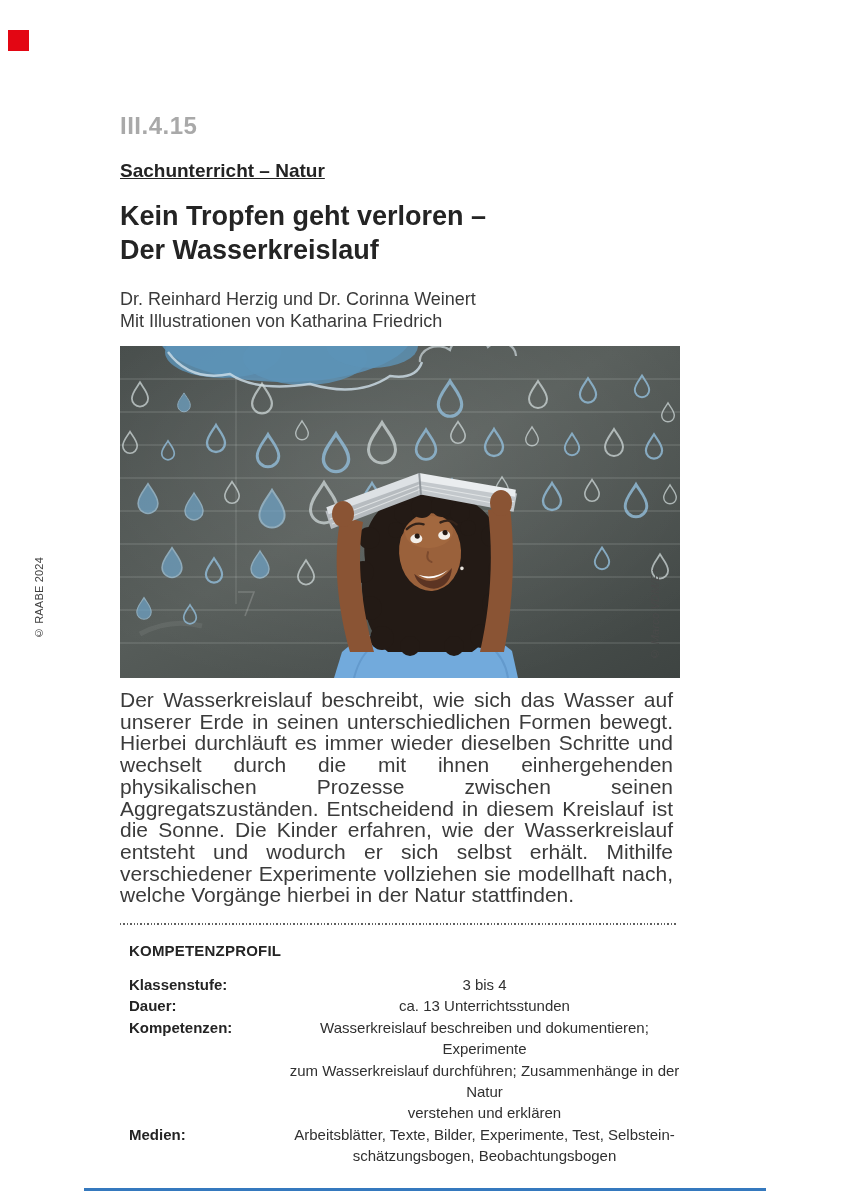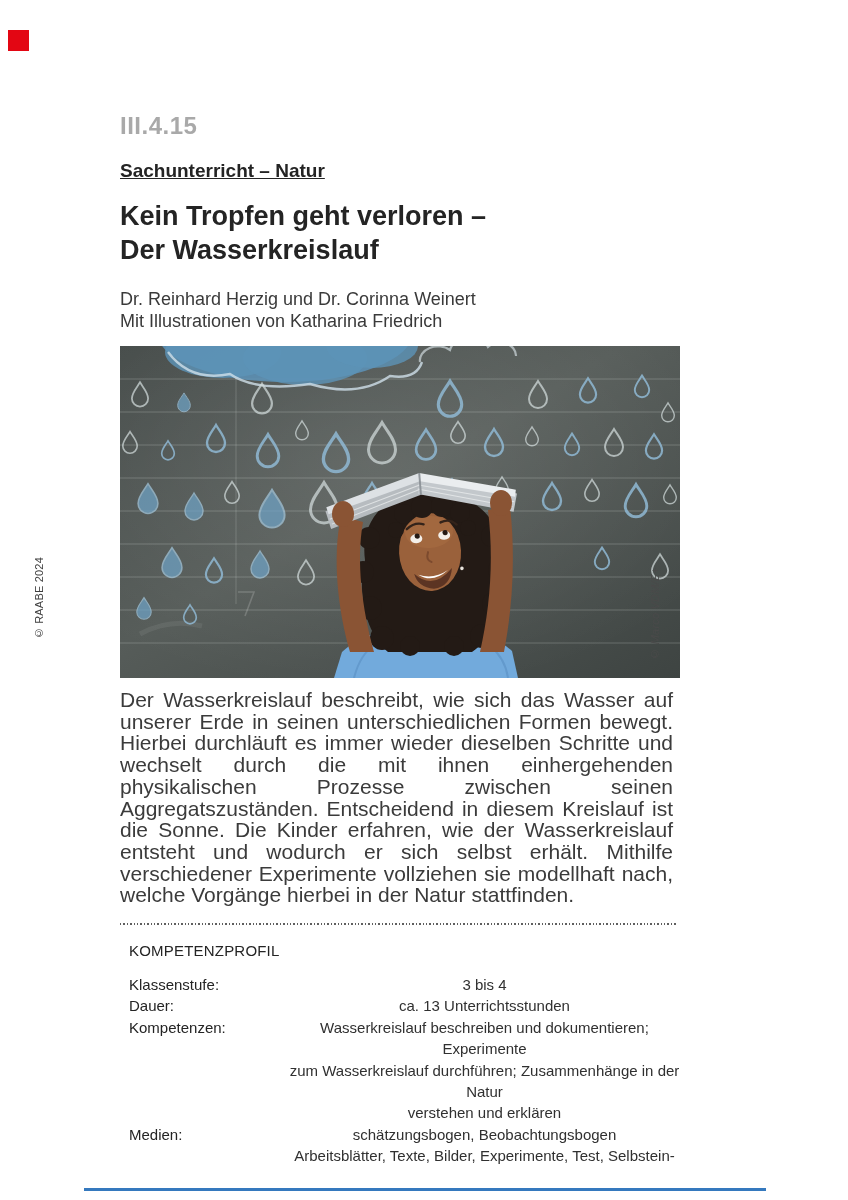--- a/index.html
+++ b/index.html
@@ -26,26 +26,26 @@
   .v-caption.right { left:649px; top:567px; font-style:italic; color:#4a4a4a; }
   .intro {
     margin:11px 0 0 0; width:553px; font-size:21px; line-height:21.7px;
     text-align:justify; color:#3b3b3b;
   }
   .dotted-rule {
     margin-top:17px; width:556px; height:2px;
     background:repeating-linear-gradient(90deg,#5f5f5f 0 1.3px, transparent 1.3px 3.4px);
   }
   .profile-heading {
-    margin:17px 0 0 9px; font-size:15px; font-weight:normal; color:#242424;
+    margin:17px 0 0 9px; font-size:15px; font-weight:bold; color:#242424;
     letter-spacing:0.2px; line-height:18px;
   }
   .profile-table { margin:14px 0 0 9px; font-size:15px; line-height:21.4px; color:#303030; }
   .profile-row { display:flex; align-items:flex-start; }
-  .profile-row .label { width:160px; flex:0 0 160px; font-weight:normal; color:#242424; }
+  .profile-row .label { width:160px; flex:0 0 160px; font-weight:bold; color:#242424; }
   .profile-row .value { flex:1;text-align:center; }
   .footer-line { position:absolute; left:84px; top:1188px; width:682px; height:3px; }
 </style>
 </head>
 <body>
 
 <div class="page">
 
   <div class="logo-square" style="background: rgb(227, 6, 19);"></div>
 
@@ -244,22 +244,22 @@
           <div class="label">Kompetenzen:</div>
           <div class="value">
               <div>Wasserkreislauf beschreiben und dokumentieren; Experimente</div>
               <div>zum Wasserkreislauf durchführen; Zusammenhänge in der Natur</div>
               <div>verstehen und erklären</div>
             </div>
         </div>
         <div class="profile-row">
           <div class="label">Medien:</div>
           <div class="value">
+              <div>Arbeitsblätter, Texte, Bilder, Experimente, Test, Selbstein-</div>
               <div>schätzungsbogen, Beobachtungsbogen</div>
-              <div>Arbeitsblätter, Texte, Bilder, Experimente, Test, Selbstein-</div>
             </div>
         </div>
       </div>
     </section>
 
   </main>
 
   <div class="v-caption left">© RAABE 2024</div>
   <div class="v-caption right">© Marco VDM/E+</div>
 

